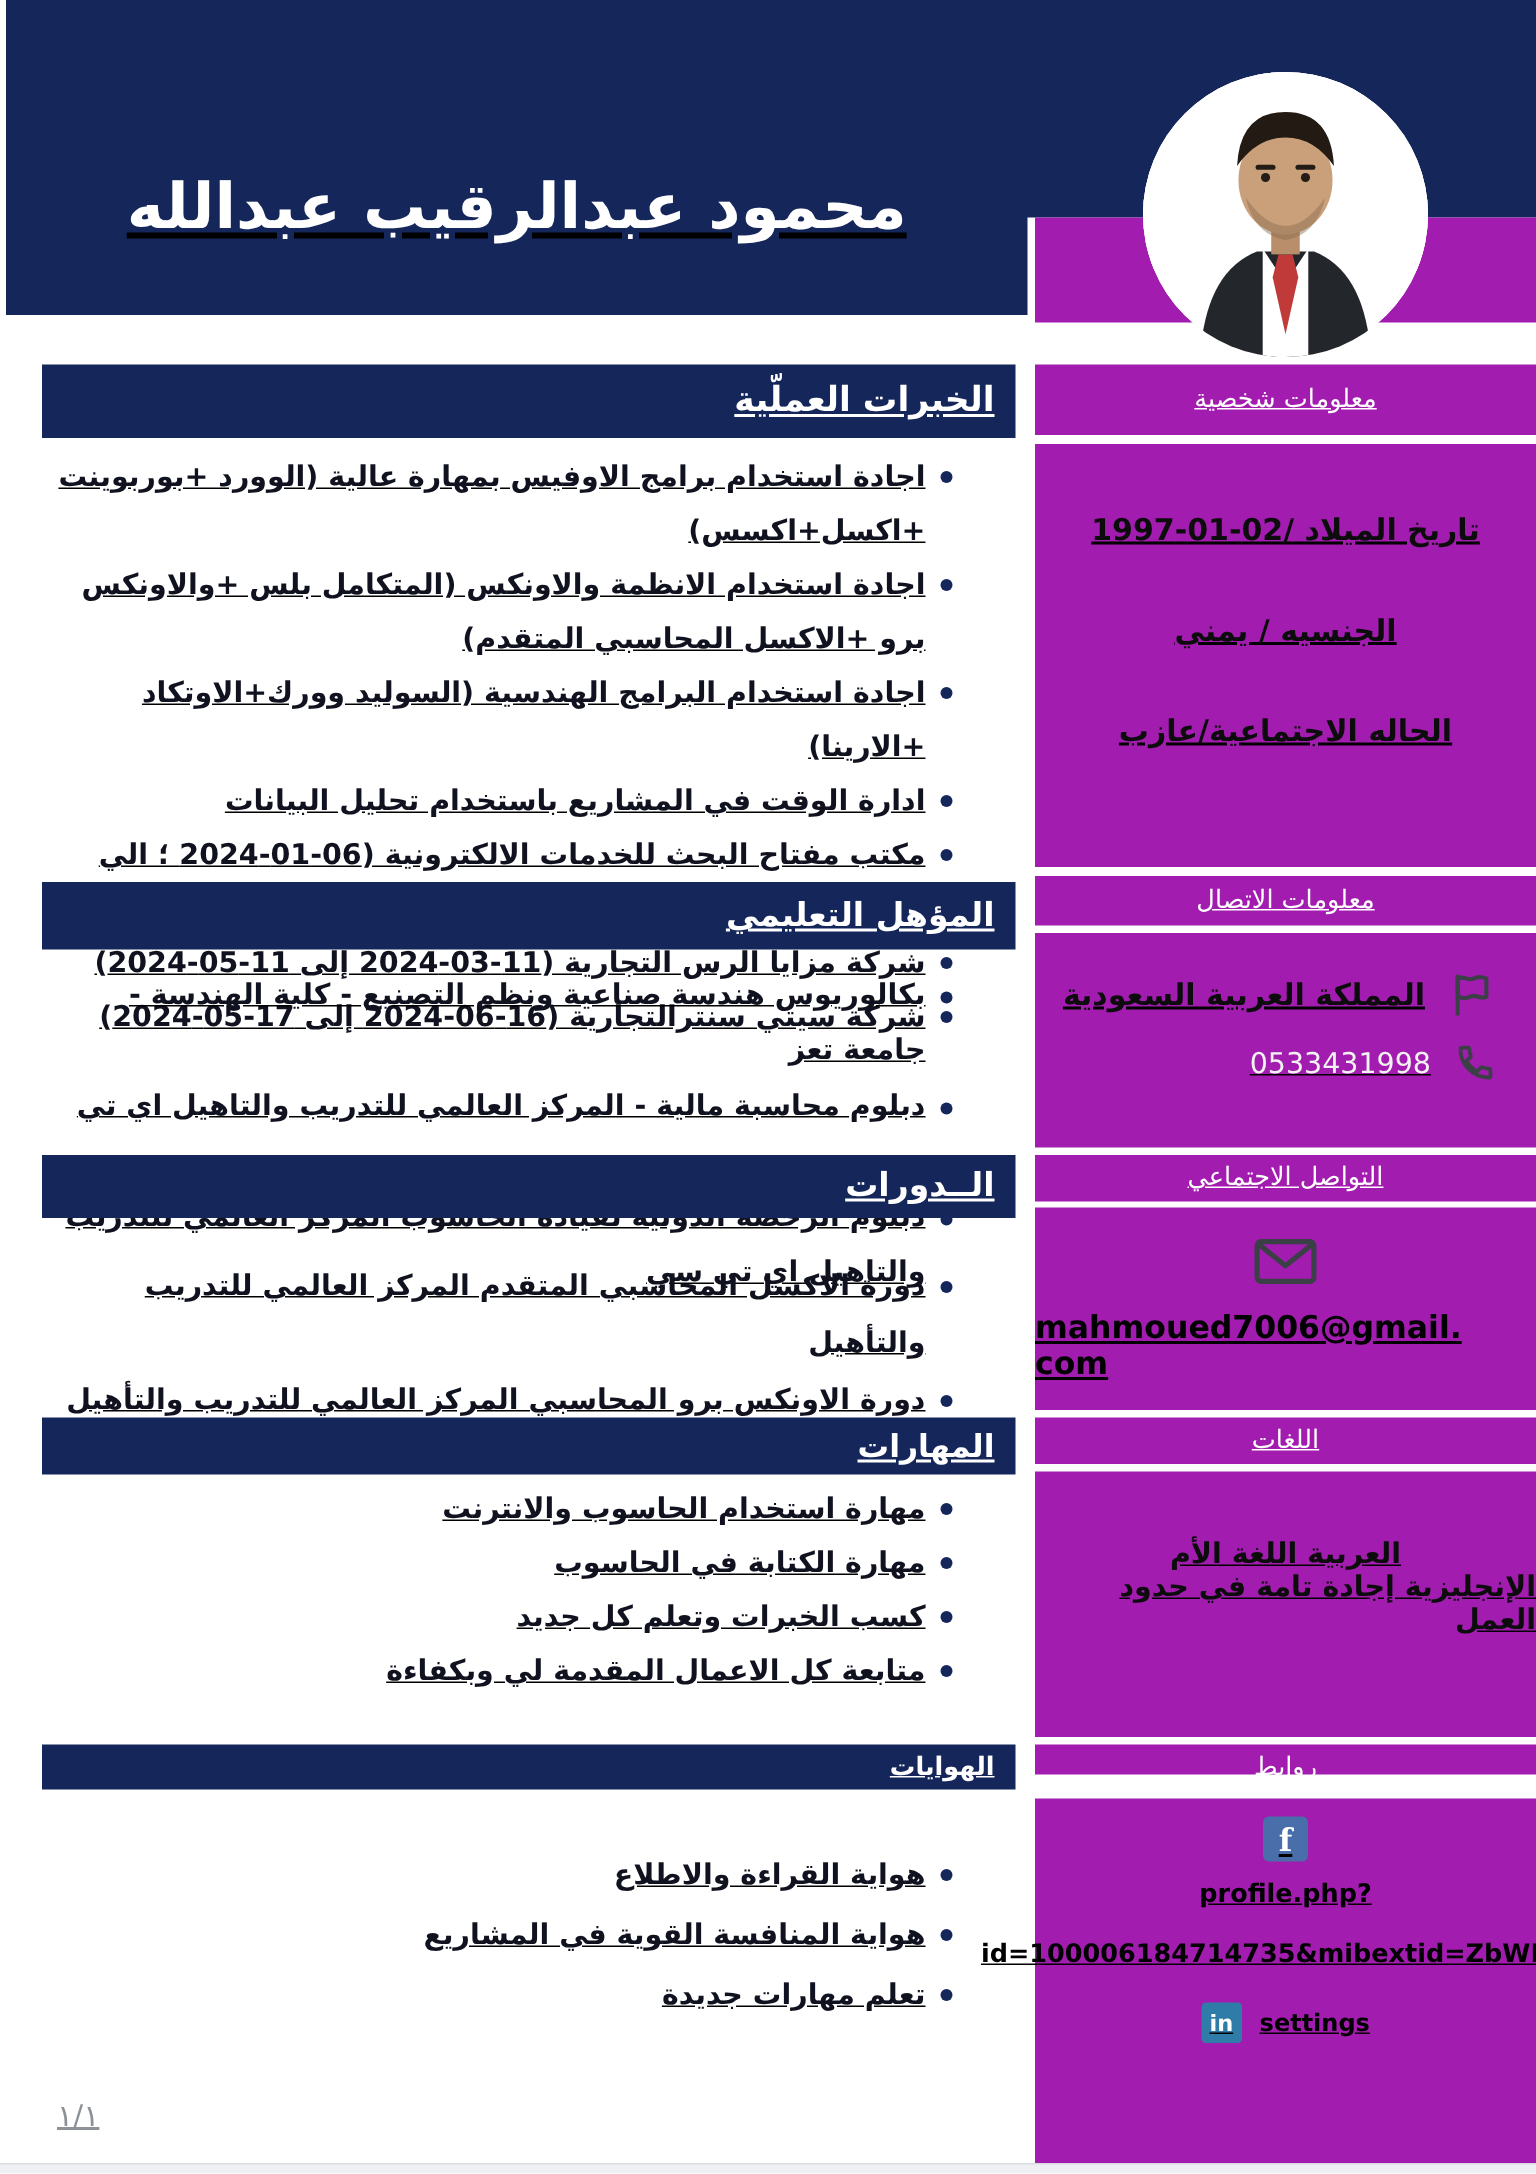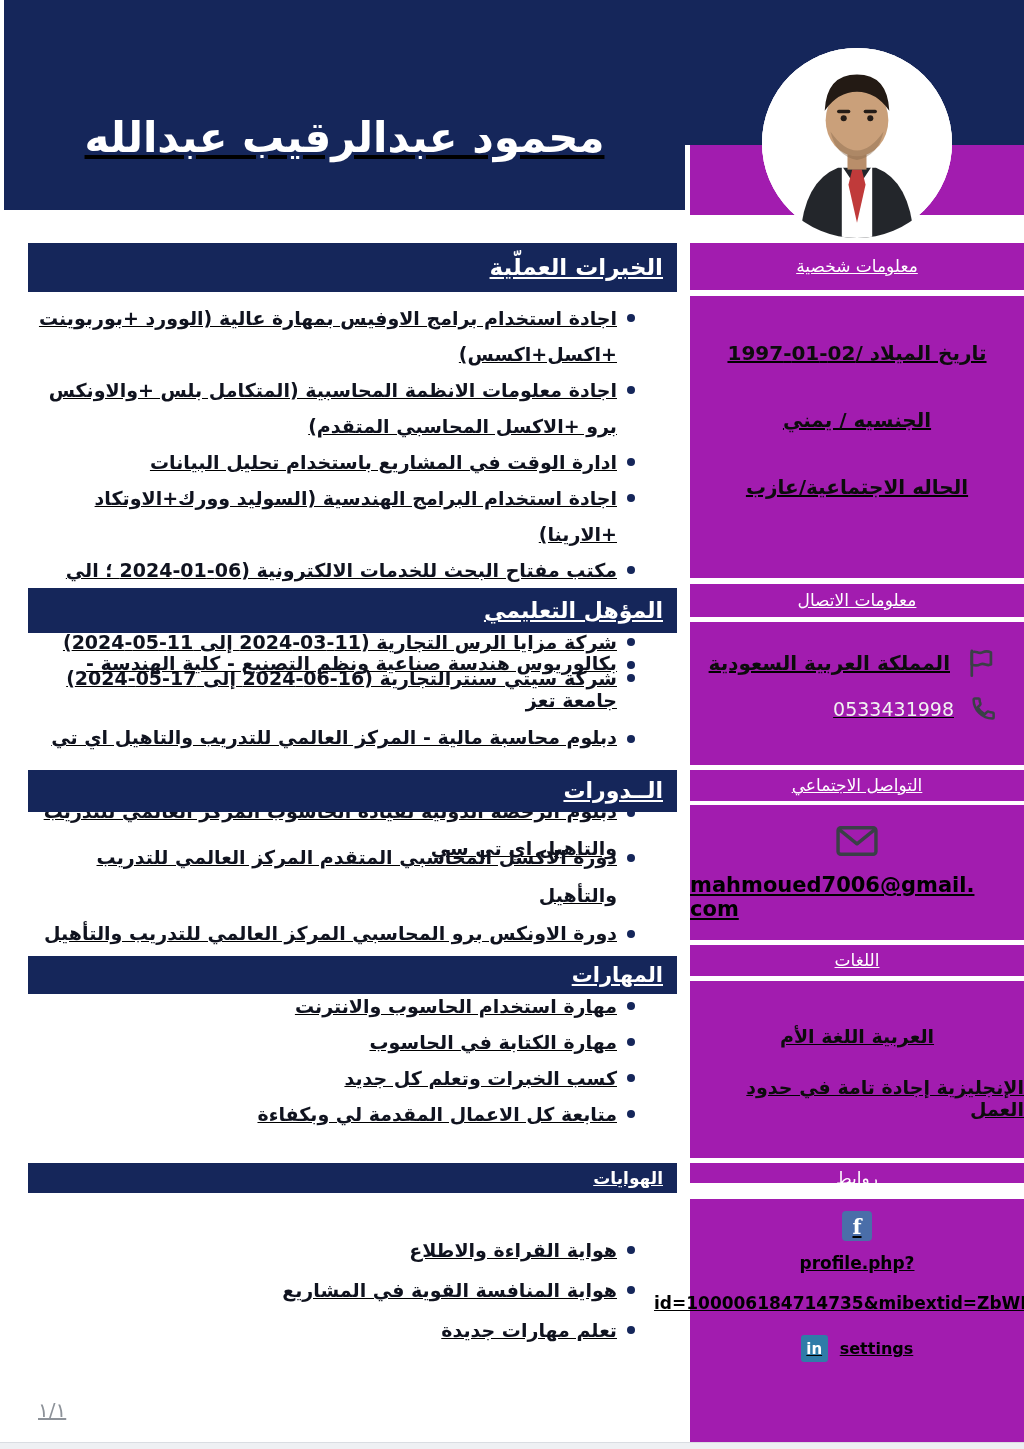--- a/index.html
+++ b/index.html
@@ -17,21 +17,21 @@
   .photo{left:762px;top:48px;width:190px;height:190px;border-radius:50%;
          background:#ffffff;overflow:hidden;z-index:6;box-shadow:0 0 0 2px #f2f2f2 inset;}
   .photo svg{width:100%;height:100%;display:block;}
 
   
   .main-h{left:28px;width:649px;background:#15265a;color:#fff;font-weight:bold;
           text-align:right;padding-right:14px;box-sizing:border-box;}
   .main-h.h1{top:243px;height:49px;line-height:49px;font-size:23px;}
   .main-h.h2{top:588px;height:45px;line-height:45px;font-size:22px;}
   .main-h.h3{top:770px;height:42px;line-height:42px;font-size:22px;}
-  .main-h.h4{top:945px;height:38px;line-height:38px;font-size:21px;margin-top:11px;}
+  .main-h.h4{top:945px;height:38px;line-height:38px;font-size:21px;}
   .main-h.h5{top:1163px;height:30px;line-height:30px;font-size:17px;}
 
   ul.blist{left:28px;width:649px;list-style:none;margin:0;padding:0 60px 0 8px;box-sizing:border-box;}
   ul.blist li{position:relative;text-align:right;font-weight:bold;color:#10131f;font-size:19px;}
   ul.blist li::before{content:"";position:absolute;right:-18px;top:14px;width:8px;height:8px;
                       border-radius:50%;background:#15265a;}
   ul.l-exp{top:300px;}    ul.l-exp li{line-height:36px;}
   ul.l-edu{top:645px;}    ul.l-edu li{line-height:37px;}
   ul.l-crs{top:838px;}    ul.l-crs li{line-height:38px;}
   ul.l-skl{top:988px;}    ul.l-skl li{line-height:36px;}
@@ -49,21 +49,21 @@
   .sb-h2{top:584px;height:33px;line-height:33px;}
   .sb-b2{top:622px;height:143px;padding:18px 26px 0 10px;display:flex;flex-direction:column;text-align:right;}
   .crow{display:flex;align-items:center;height:46px;column-gap:14px;}
   .crow .ctext{font-size:20px;font-weight:bold;color:#0c0c0c;}
   .crow .cphone{font-size:19px;color:#f2f2f2;direction:ltr;}
   .sb-h3{top:770px;height:31px;line-height:31px;}
   .sb-b3{top:805px;height:135px;display:flex;flex-direction:column;align-items:center;padding-top:18px;}
   .email{margin-top:14px;font-size:21px;font-weight:bold;color:#000;direction:ltr;}
   .sb-h4{top:945px;height:31px;line-height:31px;}
   .sb-b4{top:981px;height:177px;display:flex;flex-direction:column;align-items:center;
-         padding-top:44px;row-gap:29px;}
+         padding-top:44px;row-gap:0;}
   .sb-b4 .lline{font-size:19px;font-weight:bold;color:#0c0c0c;}
   .sb-h5{top:1163px;height:20px;line-height:31px;}
   .sb-b5{top:1199px;height:244px;display:flex;flex-direction:column;align-items:center;padding-top:12px;}
   .fb-icon{width:30px;height:30px;border-radius:4px;background:#4a6ea9;color:#fff;
            font-weight:bold;font-size:21px;display:flex;align-items:center;justify-content:center;
            font-family:"DejaVu Serif",serif;}
   .link-line{font-size:17px;font-weight:bold;color:#000;direction:ltr;}
   .ll1{margin-top:12px;} .ll2{margin-top:20px;}
   .li-row{margin-top:22px;display:flex;align-items:center;column-gap:12px;direction:ltr;}
   .in-icon{width:27px;height:27px;border-radius:3px;background:#2f7ca8;color:#fff;
@@ -99,23 +99,23 @@
       <circle cx="43" cy="37" r="1.6" fill="#241c17"></circle>
       <circle cx="57" cy="37" r="1.6" fill="#241c17"></circle>
       <rect x="39.5" y="32.5" width="7" height="1.8" rx="0.9" fill="#241c17"></rect>
       <rect x="53.5" y="32.5" width="7" height="1.8" rx="0.9" fill="#241c17"></rect>
     </svg>
   </div>
 
   <div class="abs main-h h1">الخبرات العملّية</div>
   <ul class="abs blist l-exp">
     <li>اجادة استخدام برامج الاوفيس بمهارة عالية (الوورد +بوربوينت +اكسل+اكسس)</li>
-    <li>اجادة معلومات الانظمة المحاسبية (المتكامل بلس +والاونكس برو +الاكسل المحاسبي المتقدم)</li>
+    <li>اجادة استخدام الانظمة والاونكس (المتكامل بلس +والاونكس برو +الاكسل المحاسبي المتقدم)</li>
+    <li>اجادة استخدام البرامج الهندسية (السوليد وورك+الاوتكاد +الارينا)</li>
     <li>ادارة الوقت في المشاريع باستخدام تحليل البيانات</li>
-    <li>اجادة استخدام البرامج الهندسية (السوليد وورك+الاوتكاد +الارينا)</li>
     <li>مكتب مفتاح البحث للخدمات الالكترونية (06-01-2024 ؛ الي الان )</li>
     <li>شركة مزايا الرس التجارية (11-03-2024 إلى 11-05-2024)</li>
     <li>شركة سيتي سنترالتجارية (16-06-2024 إلى 17-05-2024)</li>
   </ul>
 
   <div class="abs main-h h2">المؤهل التعليمي</div>
   <ul class="abs blist l-edu">
     <li>بكالوريوس هندسة صناعية ونظم التصنيع - كلية الهندسة - جامعة تعز</li>
     <li>دبلوم محاسبة مالية - المركز العالمي للتدريب والتاهيل اي تي سي</li>
     <li>دبلوم الرخصة الدولية لقيادة الحاسوب المركز العالمي للتدريب والتاهيل اي تي سي</li>

